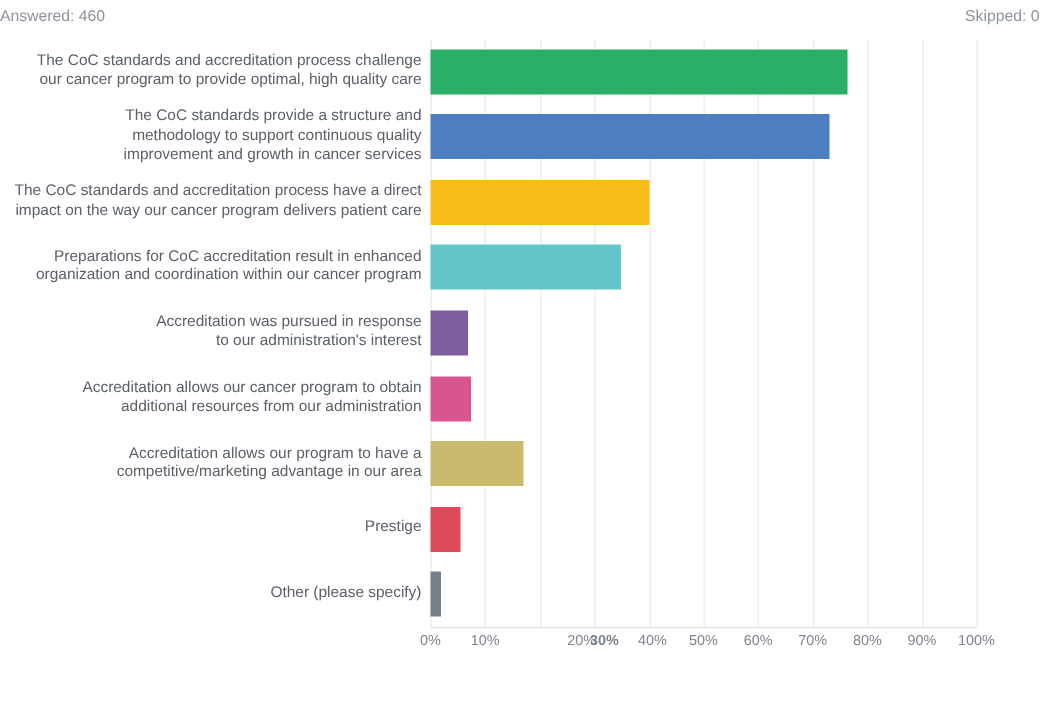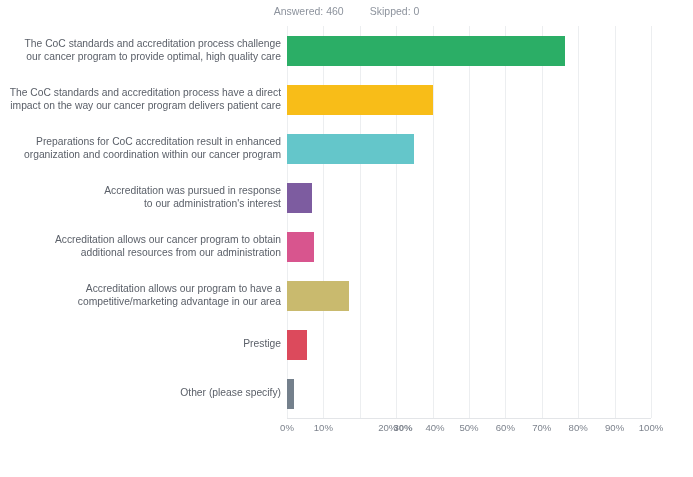--- a/index.html
+++ b/index.html
@@ -8,21 +8,21 @@
     background:#ffffff;
     font-family:"Liberation Sans", sans-serif;
     color:#5a5f6a;
     overflow:hidden;
   }
   .page{position:relative;width:693px;height:477px;}
 
   
   .meta{
     position:absolute;top:0;left:0;right:0;height:22px;
-    display:flex;justify-content:center;align-items:center;
+    display:flex;justify-content:space-between;align-items:center;
     gap:26px;
     font-size:10.5px;color:#8d939d;
   }
   .meta span{white-space:nowrap;}
 
   
   .chart{
     position:absolute;left:0;top:26px;
     width:693px;height:420px;padding-left:40px;
   }
@@ -111,20 +111,28 @@
       </div>
     <div class="rows" id="rows">
         <div class="row">
           <div class="row-label">The CoC standards and accreditation process challenge
 our cancer program to provide optimal, high quality care</div>
           <div class="bar-area">
             <div class="bar" title="76.5%" style="width: 278.46px; background: rgb(43, 174, 102);"></div>
           </div>
         </div>
         <div class="row">
+          <div class="row-label">The CoC standards provide a structure and
+methodology to support continuous quality
+improvement and growth in cancer services</div>
+          <div class="bar-area">
+            <div class="bar" title="73%" style="width: 265.72px; background: rgb(77, 126, 191);"></div>
+          </div>
+        </div>
+        <div class="row">
           <div class="row-label">The CoC standards and accreditation process have a direct
 impact on the way our cancer program delivers patient care</div>
           <div class="bar-area">
             <div class="bar" title="40%" style="width: 145.6px; background: rgb(248, 189, 24);"></div>
           </div>
         </div>
         <div class="row">
           <div class="row-label">Preparations for CoC accreditation result in enhanced
 organization and coordination within our cancer program</div>
           <div class="bar-area">

